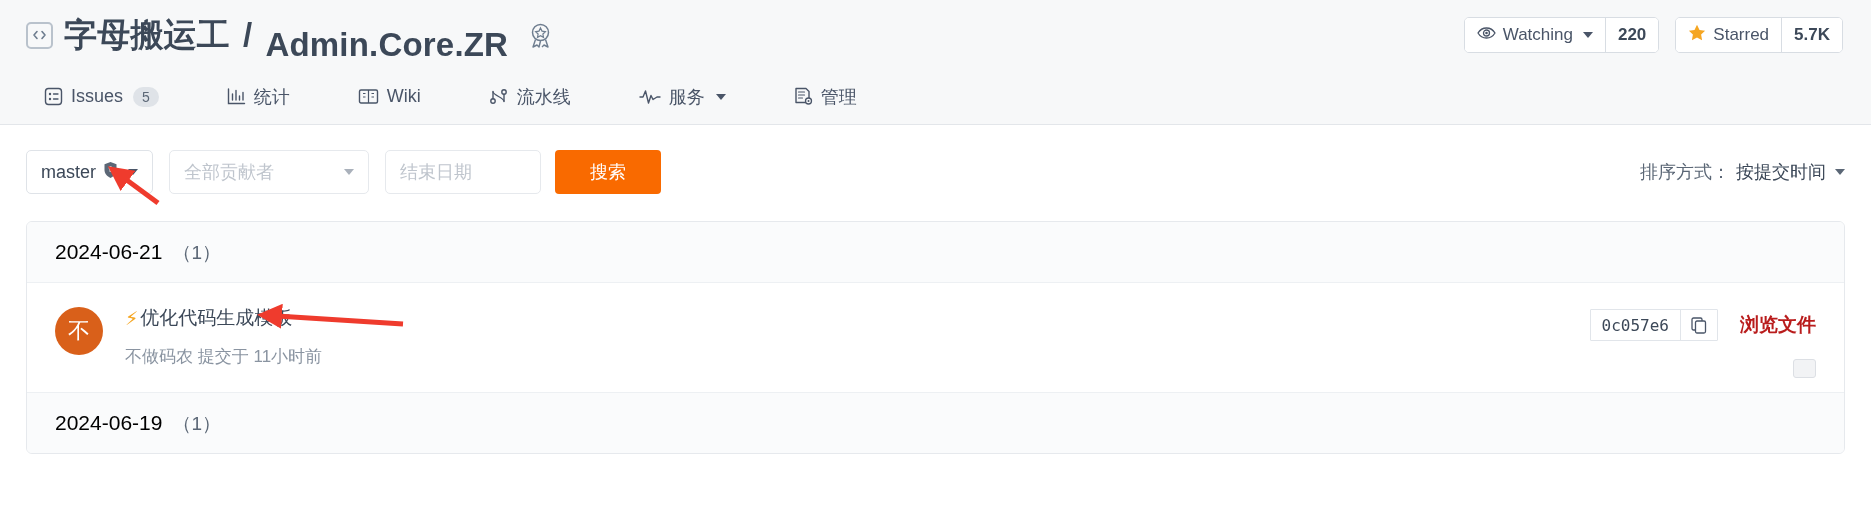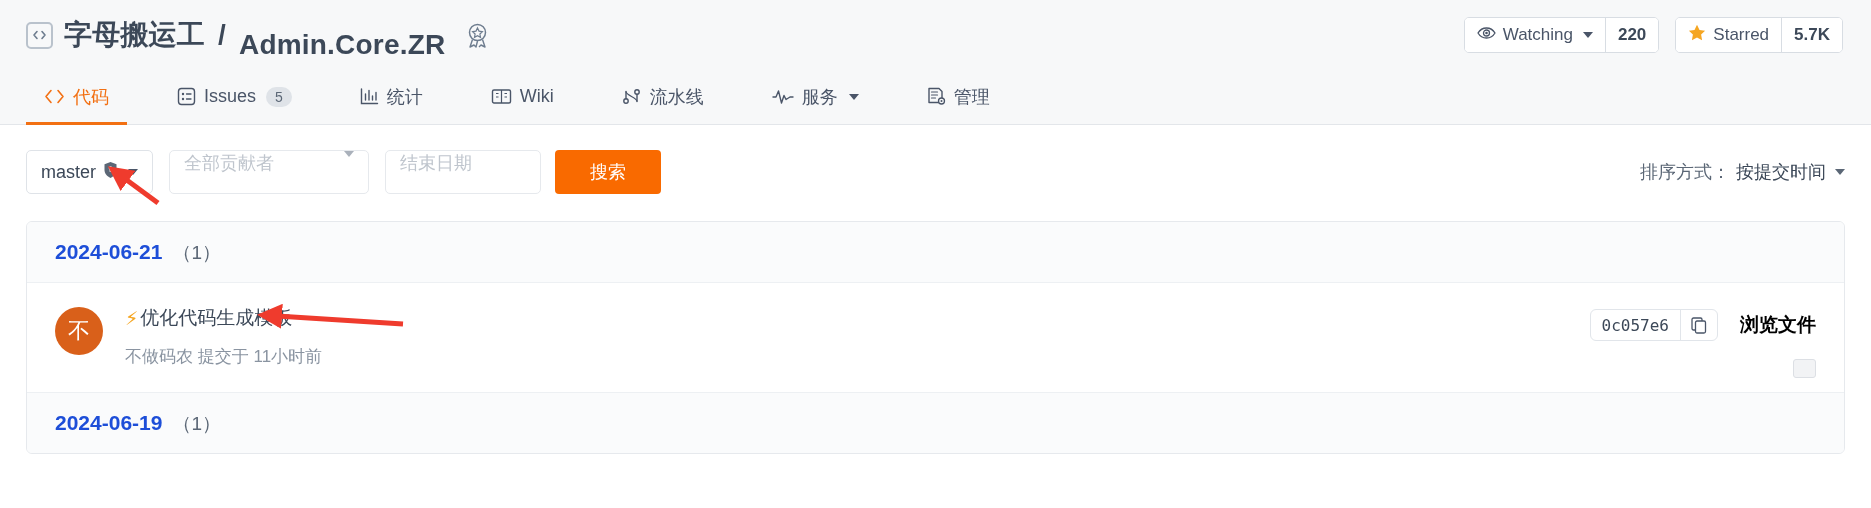--- a/index.html
+++ b/index.html
@@ -14,21 +14,21 @@
 
   
   .header {
     height: 70px;
     display: flex; align-items: center;
     padding: 0 28px 0 26px;
     background: #f7f8f9;
   }
   .repo-title {
     display: flex; align-items: center; gap: 11px;
-    font-size: 28px; font-weight: bold; color: #3c4858;
+    font-size: 33px; font-weight: bold; color: #3c4858;
     letter-spacing: .2px;
   }
   .code-box-icon {
     width: 27px; height: 27px;
     border: 2px solid #b9c2cc; border-radius: 5px;
     display: inline-flex; align-items: center; justify-content: center;
     color: #6e7d8f; font-size: 14px; font-weight: bold;
     line-height: 1;
   }
   .owner-name { font-weight: bold; color:#3c4858; }
@@ -85,21 +85,21 @@
     padding: 22px 26px 0 26px; height: 72px;
   }
   .branch-btn {
     display: flex; align-items: center; gap: 7px;
     height: 44px; padding: 0 14px;
     border: 1px solid #dfe3e8; border-radius: 5px;
     background: #fff; font-size: 18px; color: #3c4858; cursor:pointer;
   }
   .select-box, .date-box {
     height: 44px; border: 1px solid #e6e9ed; border-radius: 5px;
-    background: #fff; display: flex; align-items: flex-start;
+    background: #fff; display: flex; align-items: center;
     padding: 0 14px; font-size: 18px; color: #bfc5cd;
     margin-left: 16px;
   }
   .select-box { width: 200px; justify-content: space-between; cursor:pointer; }
   .date-box { width: 156px; cursor: text; }
   .search-btn {
     height: 44px; margin-left: 14px; padding: 0 35px;
     background: #f96a00; color: #fff; font-size: 18px;
     border: none; border-radius: 4px; cursor: pointer;
     display:flex; align-items:center;
@@ -114,21 +114,21 @@
   .list-wrap {
     margin: 24px 26px 0 26px;
     border: 1px solid #e6e9ed; border-radius: 6px;
     background: #fff; overflow: hidden;
   }
   .day-header {
     padding: 18px 28px 16px 28px;
     display: flex; align-items: baseline; gap: 10px;
     background: #fafbfc;
   }
-  .day-date { font-size: 21px; font-weight: bold; color: #1d4ed8; }
+  .day-date { font-size: 21px; font-weight: normal; color: #000000; }
   .day-count { font-size: 19px; color: #5b6776; }
   .commit-row {
     display: flex; align-items: flex-start;
     padding: 22px 28px 24px 28px;
     border-top: 1px solid #edf0f3;
     background: #fff; position: relative;
   }
   .avatar {
     width: 48px; height: 48px; border-radius: 50%;
     background: #d9601a; color: #fff;
@@ -141,33 +141,33 @@
     display: flex; align-items: center; gap: 2px;
   }
   .commit-msg .bolt { color: #f5a623; font-size: 19px; }
   .commit-sub { margin-top: 14px; font-size: 17px; color: #8a94a1; }
   .commit-right {
     margin-left: auto; display: flex; align-items: center; gap: 22px;
     padding-top: 4px;
   }
   .hash-box {
     display: flex; align-items: stretch; height: 32px;
-    border: 1px solid #e1e5ea; border-radius: 6px; overflow: hidden;
+    border: 1px solid #e1e5ea; border-radius: 1px; overflow: hidden;
     background: #fff;
   }
   .hash-text {
     padding: 0 11px; display: flex; align-items: center;
     font-family: "DejaVu Sans Mono", "Liberation Mono", monospace;
     font-size: 16px; color: #3c4858;
   }
   .copy-btn {
     padding: 0 10px; display: flex; align-items: center;
     border-left: 1px solid #e1e5ea; cursor: pointer;
   }
-  .browse-link { font-size: 19px; color: #000000; font-weight: bold; cursor: pointer; }
+  .browse-link { font-size: 19px; color: #b91c1c; font-weight: bold; cursor: pointer; }
   .row-checkbox {
     position: absolute; right: 28px; bottom: 14px;
     width: 23px; height: 19px;
     border: 1px solid #dcdfe4; border-radius: 3px; background: #f2f3f5;
     cursor: pointer;
   }
 
   
   .anno { position: absolute; pointer-events: none; }
   .anno-svg { position: absolute; left: 0; top: 0; }
@@ -223,28 +223,20 @@
           <span>Starred</span>
         </div>
         <div class="stat-count">5.7K</div>
       </div>
 
     </div>
   </div>
 
   <div class="nav">
 
-    <div class="nav-item active">
-      <span class="nav-ico">
-        <svg width="21" height="15" viewBox="0 0 21 15" fill="none">
-          <path d="M7 1.5L2 7.5l5 6M14 1.5l5 6-5 6" stroke="#f27013" stroke-width="1.6" stroke-linecap="round" stroke-linejoin="round"></path>
-        </svg>
-      </span>
-      <span>代码</span>
-    </div>
 
     <div class="nav-item">
       <span class="nav-ico">
         <svg width="19" height="19" viewBox="0 0 19 19" fill="none">
           <rect x="1.5" y="1.5" width="16" height="16" rx="3" stroke="#4a5568" stroke-width="1.4"></rect>
           <circle cx="6" cy="7" r="1.2" fill="#4a5568"></circle>
           <circle cx="6" cy="12" r="1.2" fill="#4a5568"></circle>
           <path d="M9.5 7h4.5M9.5 12h4.5" stroke="#4a5568" stroke-width="1.3" stroke-linecap="round"></path>
         </svg>
       </span>

